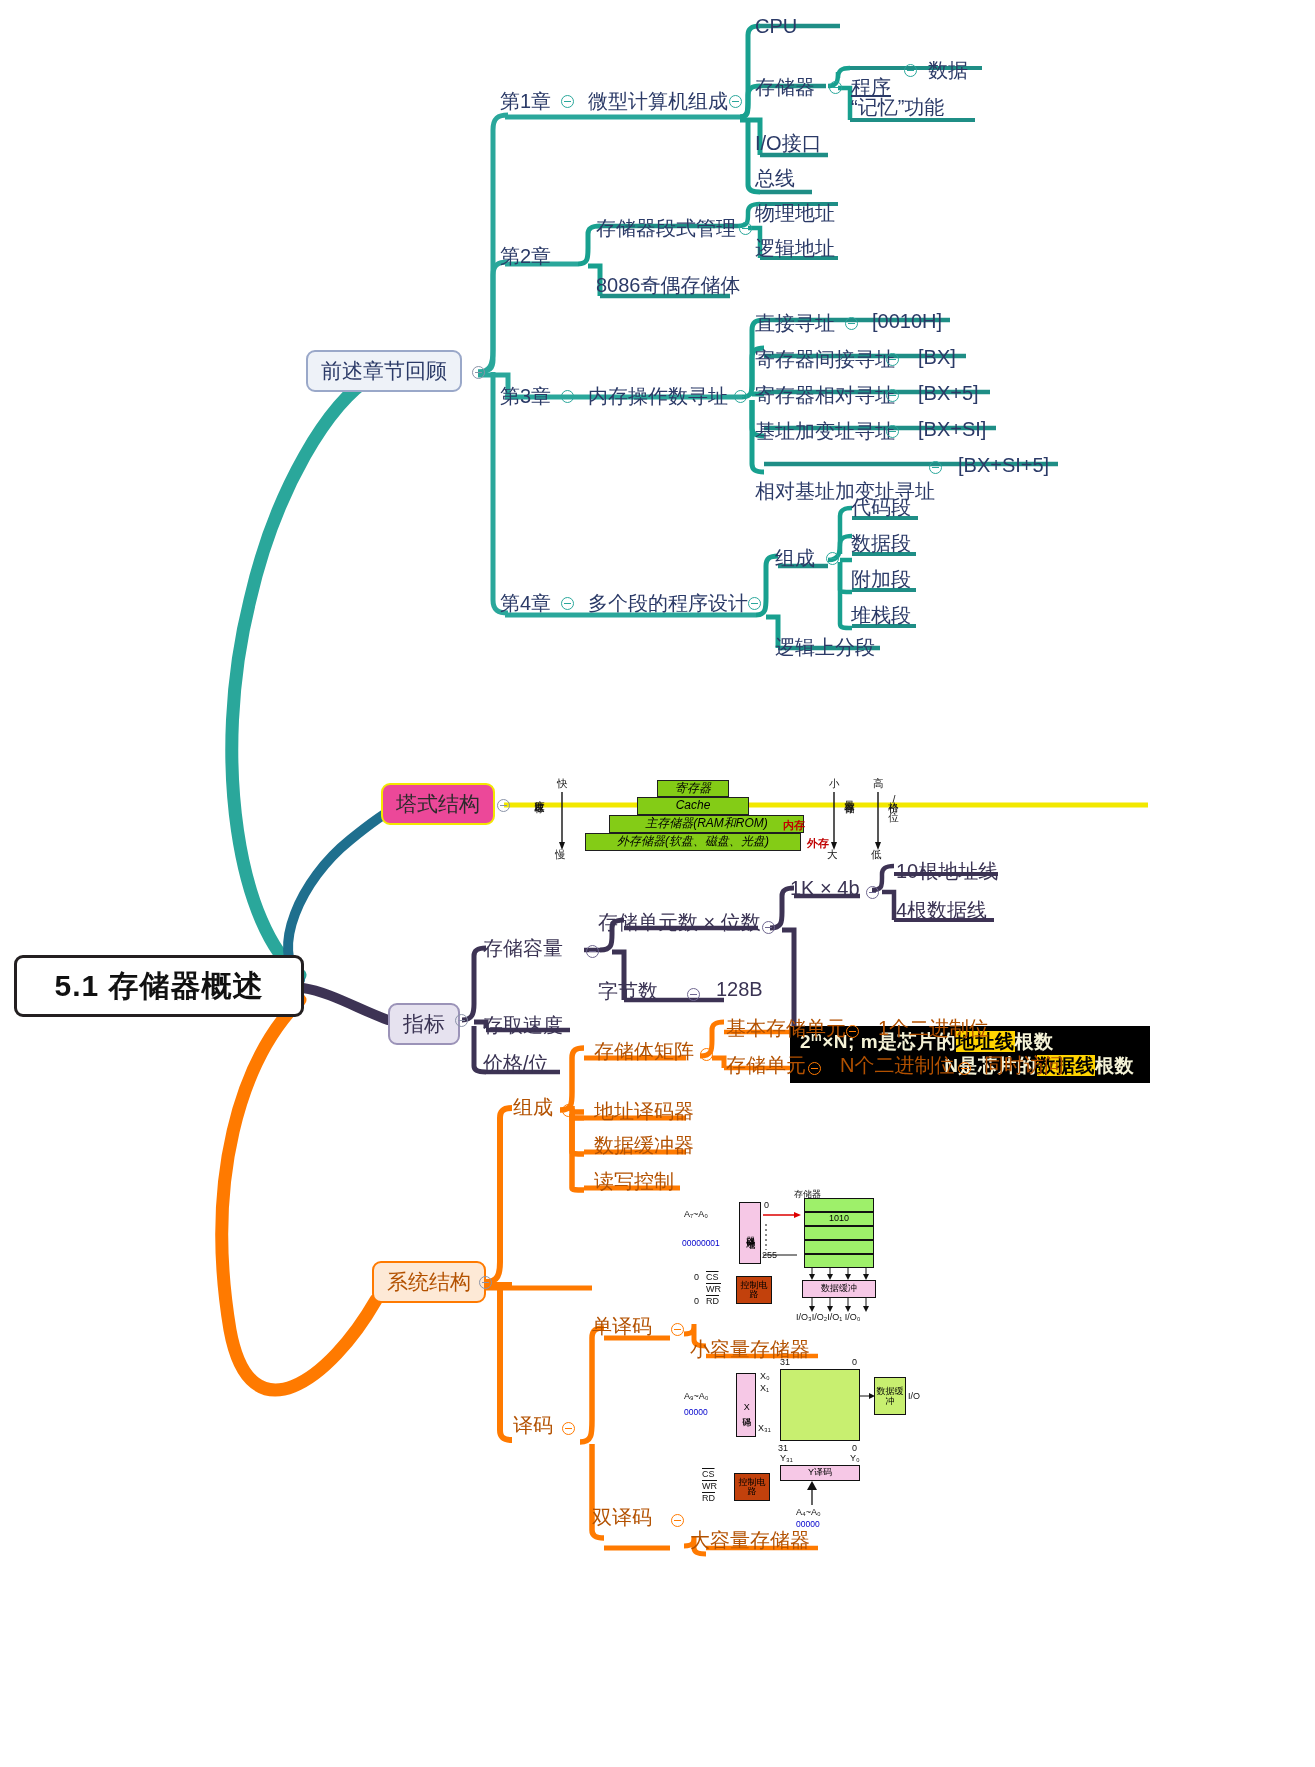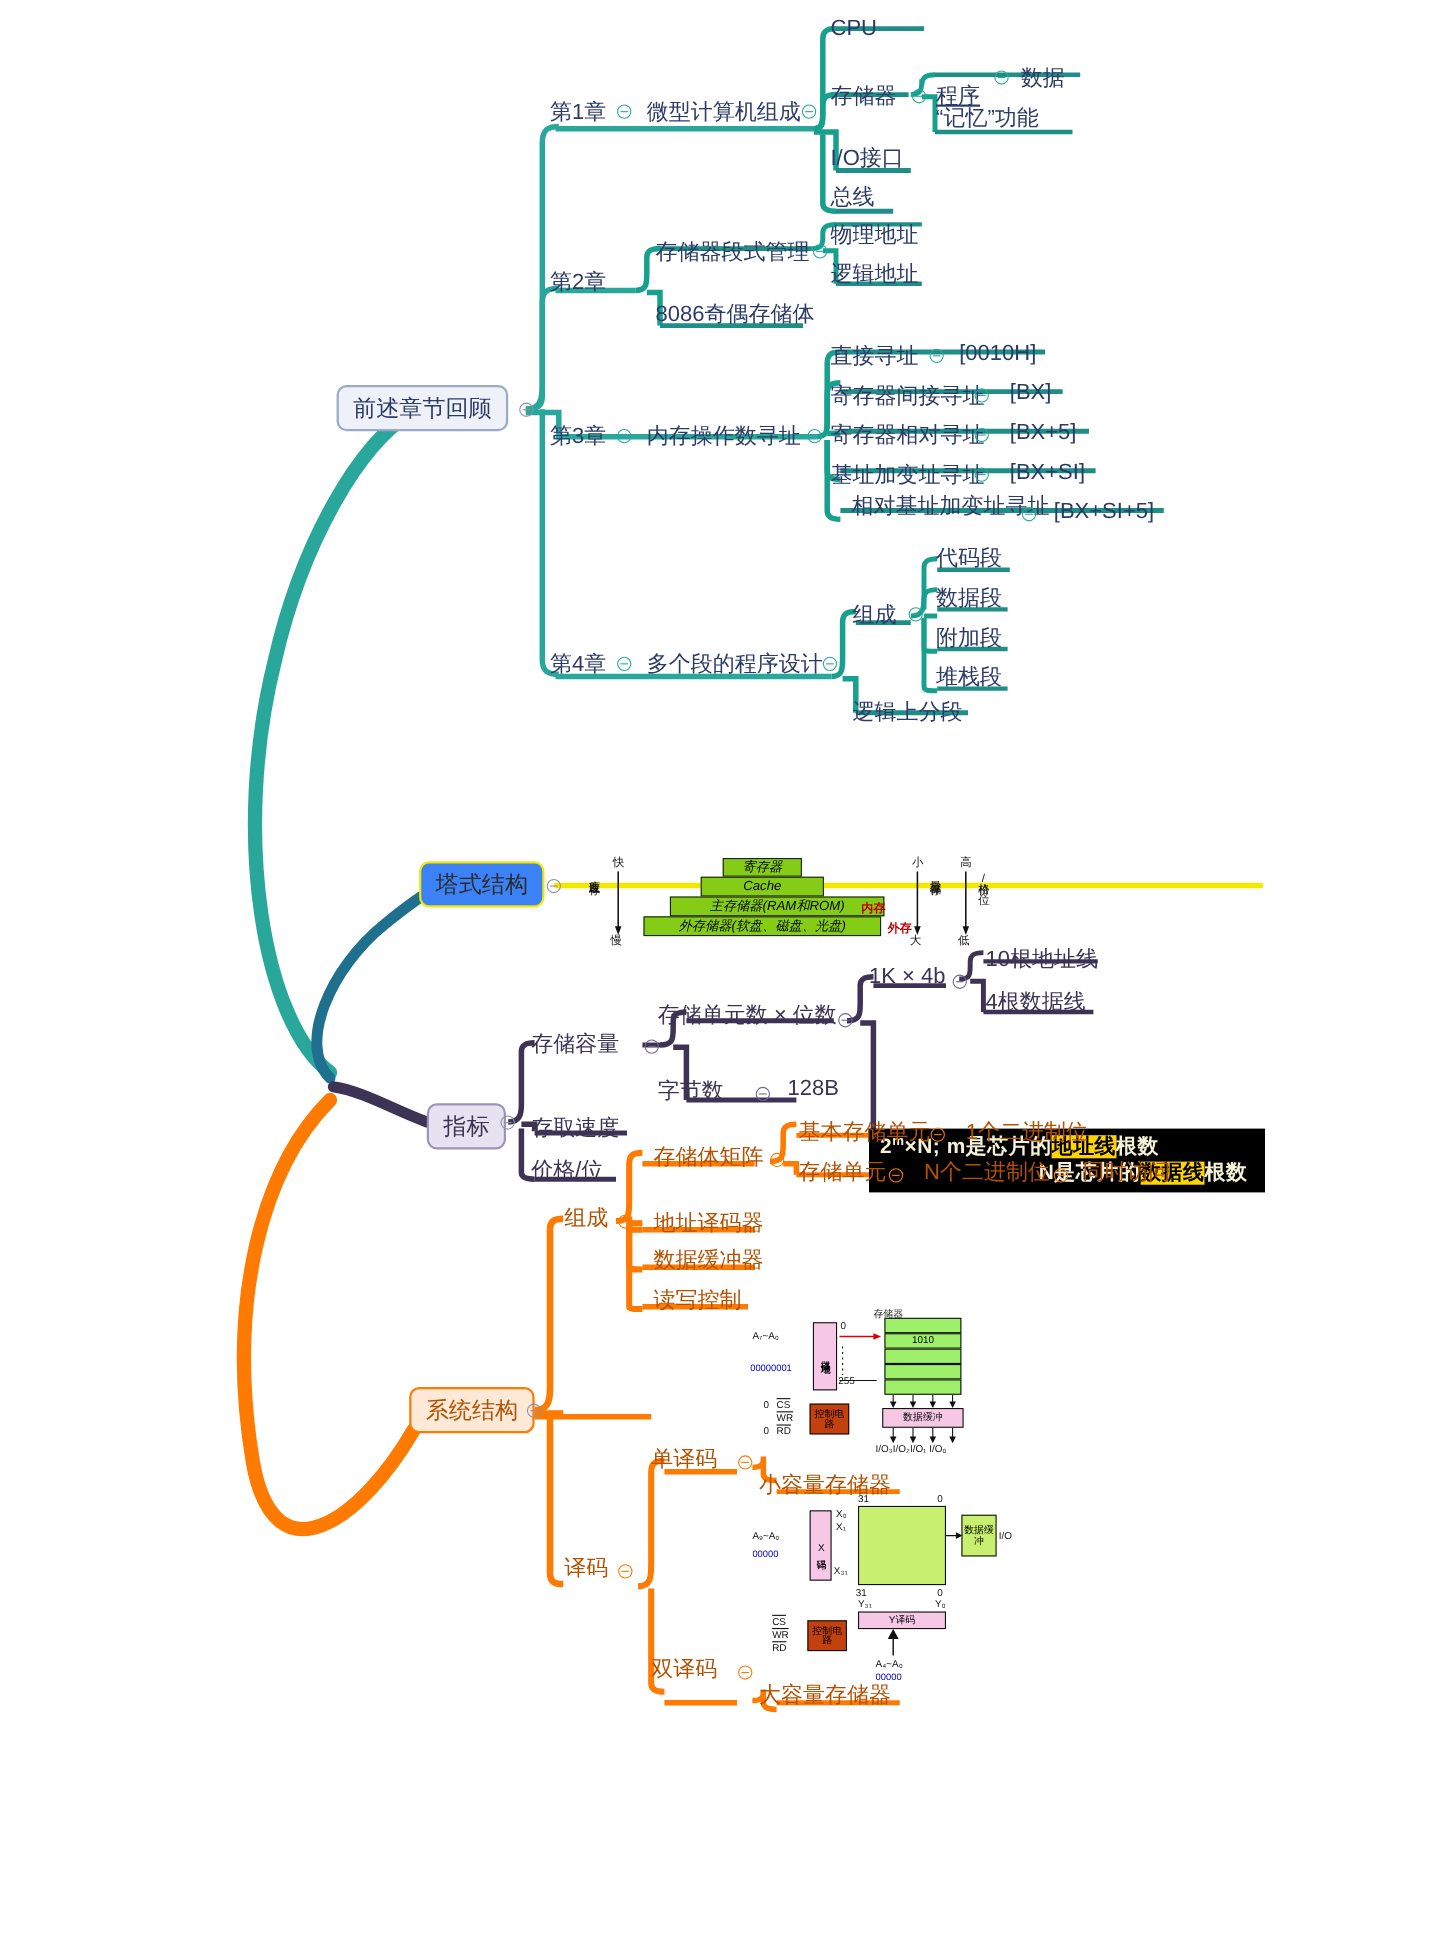--- a/index.html
+++ b/index.html
@@ -16,21 +16,21 @@
     left:14px; top:955px; width:290px; height:62px;
     background:#ffffff; border:3px solid #231f20; border-radius:9px;
     display:flex; align-items:center; justify-content:center;
     font-size:30px; font-weight:bold; color:#111; letter-spacing:1px;
   }
 
   
   .l1 { border-radius:9px; display:flex; align-items:center; justify-content:center;
         font-size:21px; padding:5px 13px; }
   .l1.recall  { left:306px; top:350px;  border:2px solid #9aa8c9; background:#eef2f8; color:#2b3a67; }
-  .l1.tower   { left:381px; top:783px;  border:2px solid #f2e800; background:#3b82f6; color:#2b2b2b; }
+  .l1.tower   { left:381px; top:783px;  border:2px solid #f2e800; background:#ec4899; color:#2b2b2b; }
   .l1.metric  { left:388px; top:1003px; border:2px solid #9b93b8; background:#e6e2ef; color:#3a3353; }
   .l1.system  { left:372px; top:1261px; border:2px solid #ff7a00; background:#fde9d6; color:#b35100; }
 
   
   .t  { font-size:20px; color:#2b3a67; }
   .t.purple { color:#3a3353; }
   .t.orange { color:#b35100; }
 
   
   .mk { position:absolute; width:13px; height:13px; border-radius:50%;
@@ -193,20 +193,23 @@
 
   <path d="M684 1334 C 694 1334 694 1330 694 1324 L694 1340 C694 1344 698 1346 706 1346" stroke="#ff7a00" stroke-width="5" fill="none"></path>
   <path d="M706 1356 L818 1356" stroke="#ff7a00" stroke-width="4.5" fill="none"></path>
 
   <path d="M684 1546 C 694 1546 694 1542 694 1536 L694 1548 C694 1552 698 1554 706 1554" stroke="#ff7a00" stroke-width="5" fill="none"></path>
   <path d="M706 1548 L818 1548" stroke="#ff7a00" stroke-width="4.5" fill="none"></path>
 
   <path d="M486 1288 L592 1288" stroke="#ff7a00" stroke-width="5" fill="none"></path>
 </svg>
 
+<div class="node root">
+  <span>5.1 存储器概述</span>
+</div>
 
 <div class="node l1 recall">
   <span>前述章节回顾</span>
 </div>
 <span class="mk grey" style="left:472px; top:366px;"></span>
 
 <div class="node l1 tower">
   <span>塔式结构</span>
 </div>
 <span class="mk grey" style="left:497px; top:799px;"></span>
@@ -258,21 +261,21 @@
 <div class="node t" style="left:918px; top:346px;">[BX]</div>
 
 <div class="node t" style="left:755px; top:382px;">寄存器相对寻址</div>
 <span class="mk teal" style="left:886px; top:389px;"></span>
 <div class="node t" style="left:918px; top:382px;">[BX+5]</div>
 
 <div class="node t" style="left:755px; top:418px;">基址加变址寻址</div>
 <span class="mk teal" style="left:886px; top:425px;"></span>
 <div class="node t" style="left:918px; top:418px;">[BX+SI]</div>
 
-<div class="node t" style="left:755px; top:446px;margin-left:19px;">相对基址加变址寻址</div>
+<div class="node t" style="left:755px; top:478px;">相对基址加变址寻址</div>
 <span class="mk teal" style="left:929px; top:461px;"></span>
 <div class="node t" style="left:958px; top:454px;">[BX+SI+5]</div>
 
 <div class="node t" style="left:500px; top:590px;">第4章</div>
 <span class="mk teal" style="left:561px; top:597px;"></span>
 <div class="node t" style="left:588px; top:590px;">多个段的程序设计</div>
 <span class="mk teal" style="left:748px; top:597px;"></span>
 
 <div class="node t" style="left:775px; top:545px;">组成</div>
 <span class="mk teal" style="left:826px; top:552px;"></span>

